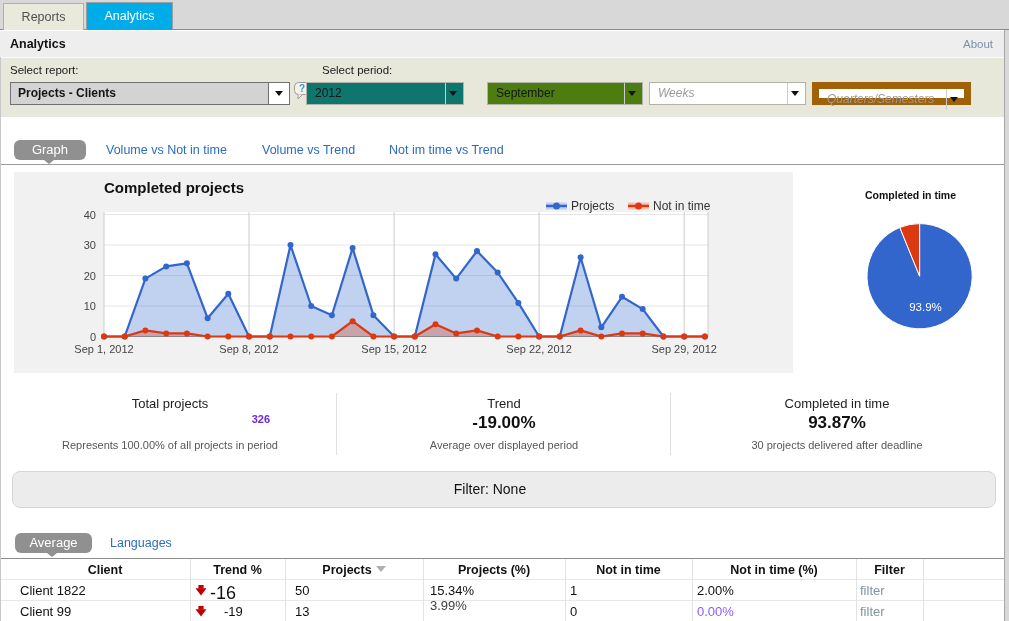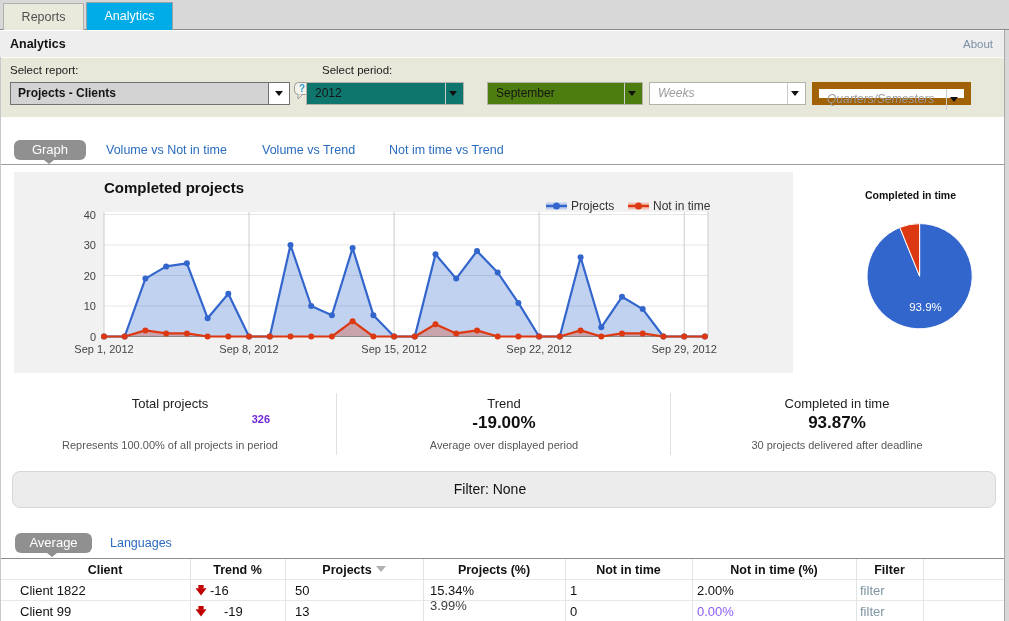--- a/index.html
+++ b/index.html
@@ -207,21 +207,21 @@
 <div class="abs" style="left:423px;top:563px;width:142px;text-align:center;font-size:12.5px;font-weight:bold;color:#111111;">Projects (%)</div>
 <div class="abs" style="left:565px;top:563px;width:127px;text-align:center;font-size:12.5px;font-weight:bold;color:#111111;">Not in time</div>
 <div class="abs" style="left:692px;top:563px;width:164px;text-align:center;font-size:12.5px;font-weight:bold;color:#111111;">Not in time (%)</div>
 <div class="abs" style="left:856px;top:563px;width:67px;text-align:center;font-size:12.5px;font-weight:bold;color:#111111;">Filter</div>
 
 <div class="abs" style="left:20px;top:583px;font-size:13px;color:#111111;">Client 1822</div>
 <svg class="abs" style="left:195px;top:585px;" width="12" height="11">
     <rect x="3.4" y="0" width="5.2" height="3.6" fill="#c00000"></rect>
     <polygon points="0.5,3.2 11.5,3.2 6,10.5" fill="#c00000"></polygon>
   </svg>
-<div class="abs" style="left:210px;top:583px;font-size:13px;color:#111111;">-16</div>
+<div class="abs" style="left:210px;top:583px;font-size:18px;color:#111111;">-16</div>
 <div class="abs" style="left:295px;top:583px;font-size:13px;color:#111111;">50</div>
 <div class="abs" style="left:430px;top:583px;font-size:13px;color:#111111;">15.34%</div>
 <div class="abs" style="left:570px;top:583px;font-size:13px;color:#111111;">1</div>
 <div class="abs" style="left:697px;top:583px;font-size:13px;color:#111111;">2.00%</div>
 <div class="abs" style="left:860px;top:583px;font-size:13px;color:#7e95a3;">filter</div>
 
 <div class="abs" style="left:20px;top:604px;font-size:13px;color:#111111;">Client 99</div>
 <svg class="abs" style="left:195px;top:606px;" width="12" height="11">
     <rect x="3.4" y="0" width="5.2" height="3.6" fill="#c00000"></rect>
     <polygon points="0.5,3.2 11.5,3.2 6,10.5" fill="#c00000"></polygon>

